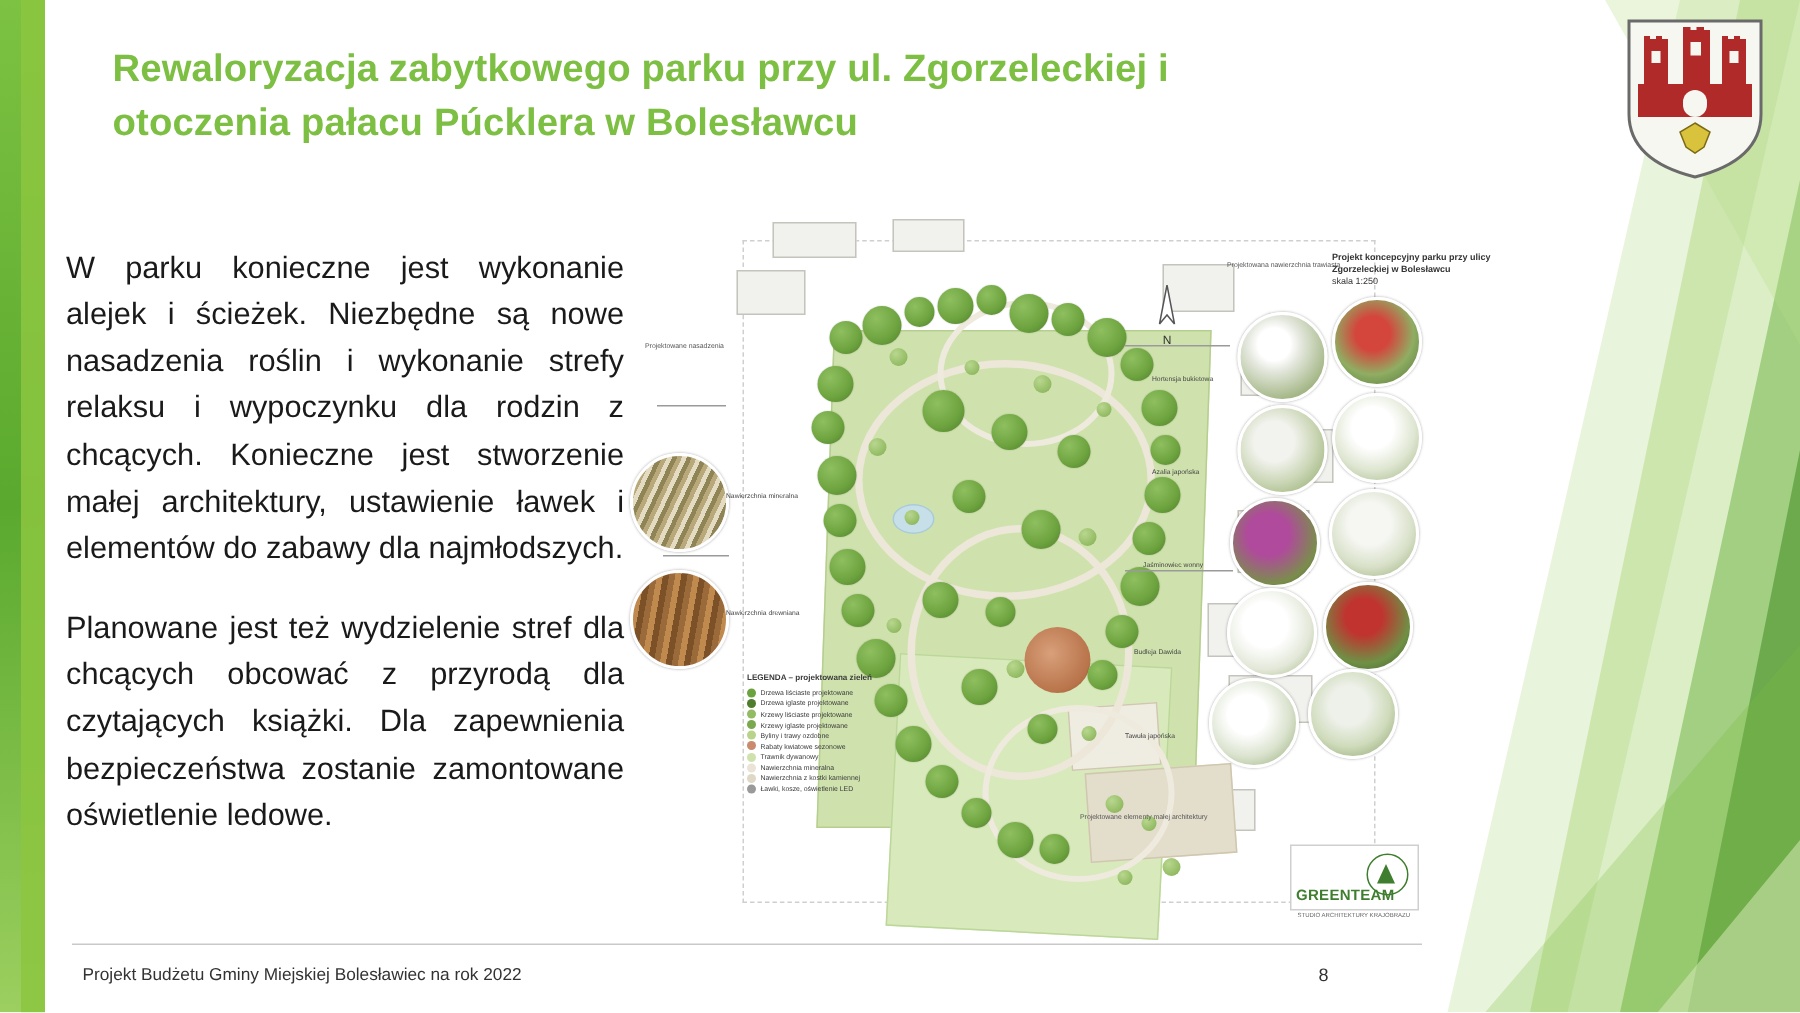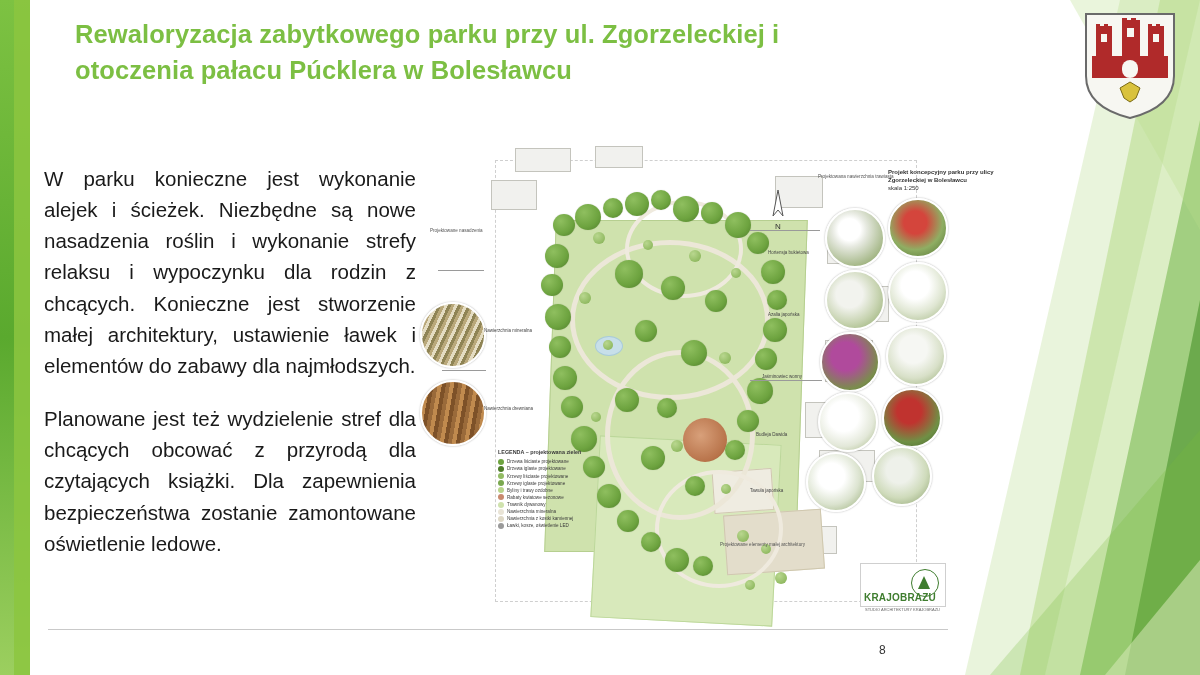--- a/index.html
+++ b/index.html
@@ -43,21 +43,21 @@
   
   .crest {
     position: absolute;
     right: 22px; top: 10px;
     width: 96px; height: 112px;
   }
 
   
   .title {
     position: absolute;
-    left: 75px; top: 16px;
+    left: 75px; top: 28px;
     width: 790px;
     color: #7cbf43;
     font-size: 25.5px;
     font-weight: bold;
     line-height: 1.42;
     letter-spacing: .1px;
   }
 
   
   .body-text {
@@ -491,22 +491,23 @@
     <div class="photo" style="left:452px;top:366px;width:56px;height:56px;background:radial-gradient(circle at 45% 40%,#eef1ea 0 28%,#cfdbbb 60%,#859c66 100%);"></div>
 
     <div class="photo-label" style="left:348px;top:170px;">Hortensja bukietowa</div>
     <div class="photo-label" style="left:348px;top:232px;">Azalia japońska</div>
     <div class="photo-label" style="left:342px;top:294px;">Jaśminowiec wonny</div>
     <div class="photo-label" style="left:336px;top:352px;">Budleja Dawida</div>
     <div class="photo-label" style="left:330px;top:408px;">Tawuła japońska</div>
 
     <div class="greenteam">
       <div class="gt-mark"></div>
-      <div class="gt-brand">KRAJOBRAZU</div>
+      <div class="gt-brand">GREENTEAM</div>
       <div class="gt-sub" style="bottom:-6px;">STUDIO ARCHITEKTURY KRAJOBRAZU</div>
     </div>
 
   </div>
 
   <div class="footer-line"></div>
+  <div class="footer-text">Projekt Budżetu Gminy Miejskiej Bolesławiec na rok 2022</div>
   <div class="page-number">8</div>
 
 </div>
 
 </body></html>

